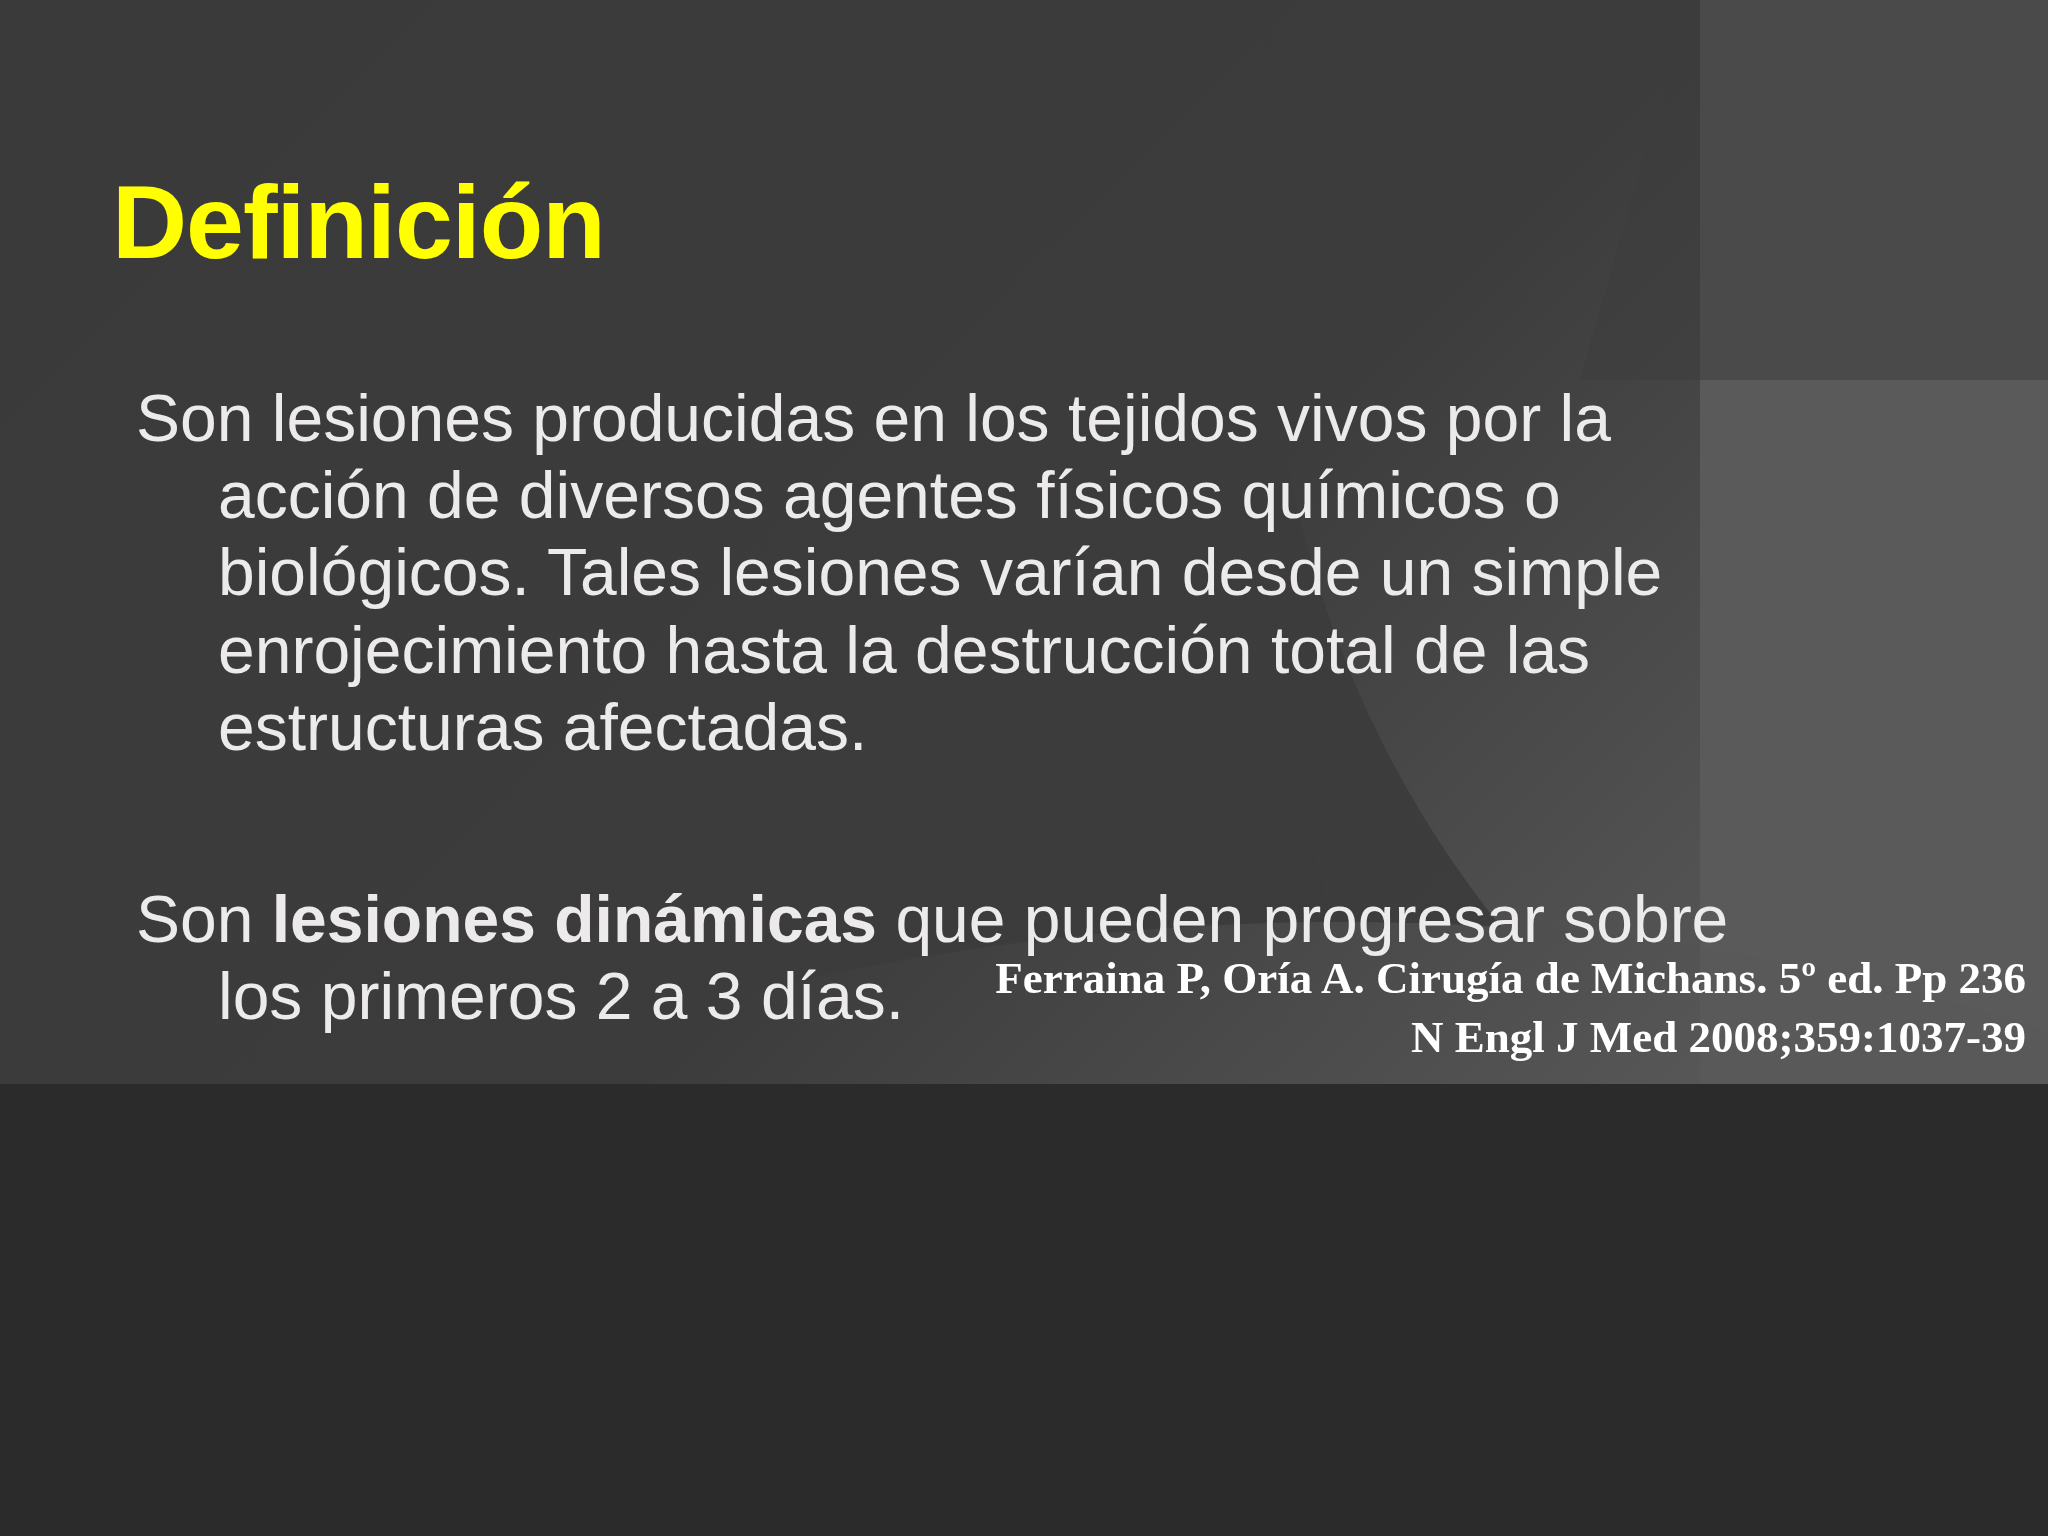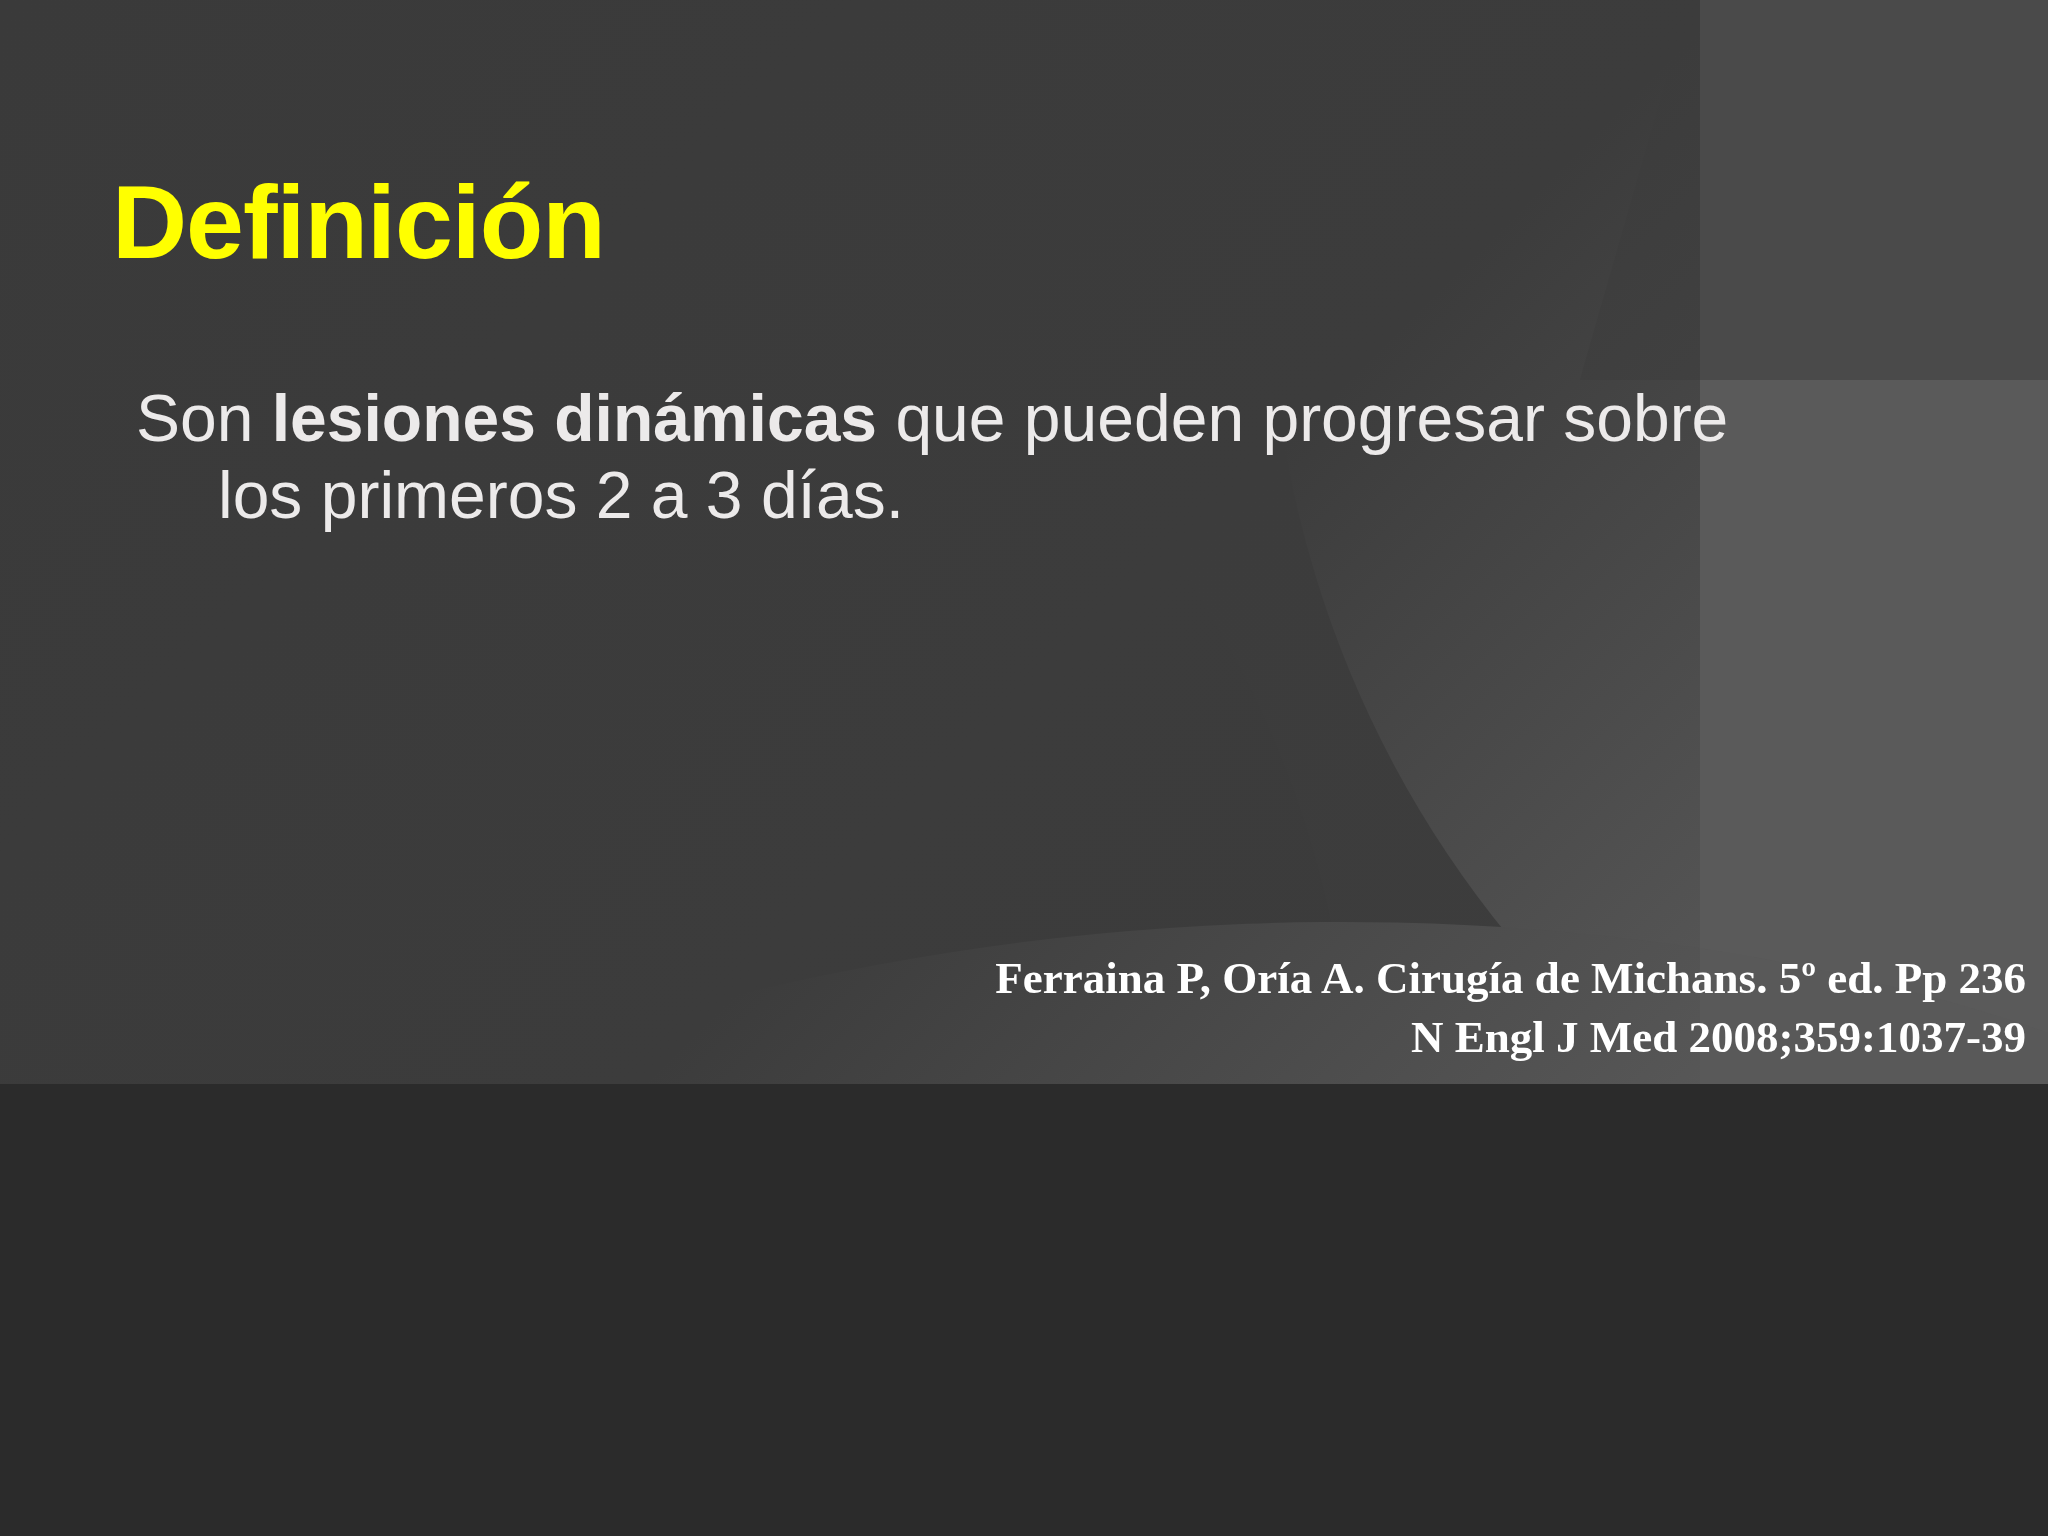--- a/index.html
+++ b/index.html
@@ -147,20 +147,23 @@
     <div class="bg-bottom-wedge"></div>
     <div class="bg-topleft-shade"></div>
   </div>
 
   <div class="content">
 
     <h1 class="slide-title">Definición</h1>
 
     <div class="body-block">
 
+      <p class="para">
+        <span>Son lesiones producidas en los tejidos vivos por la acción de diversos agentes físicos químicos o biológicos. Tales lesiones varían desde un simple enrojecimiento hasta la destrucción total de las estructuras afectadas.</span>
+      </p>
 
       <p class="para">
         <span>Son </span><b>lesiones dinámicas</b><span> que pueden progresar sobre los primeros 2 a 3 días.</span>
       </p>
 
     </div>
 
     <div class="citation">
       <div>Ferraina P, Oría A. Cirugía de Michans. 5º ed. Pp 236</div>
       <div>N Engl J Med 2008;359:1037-39</div>

